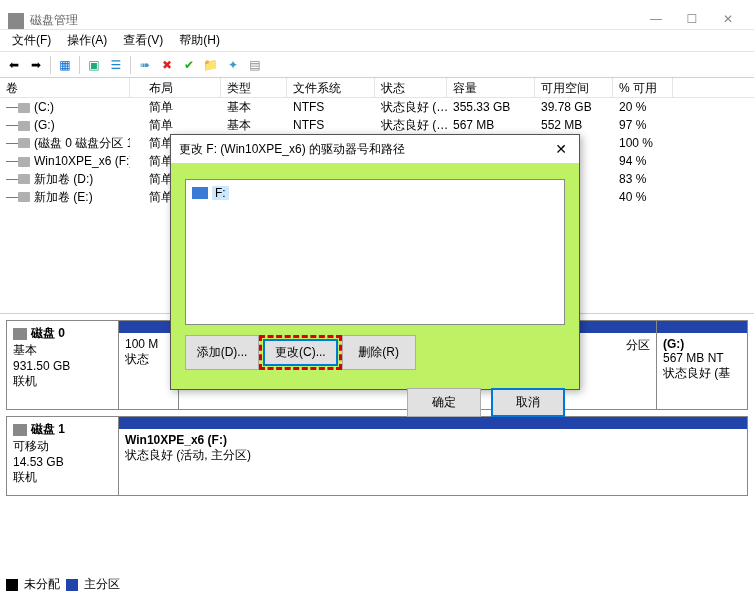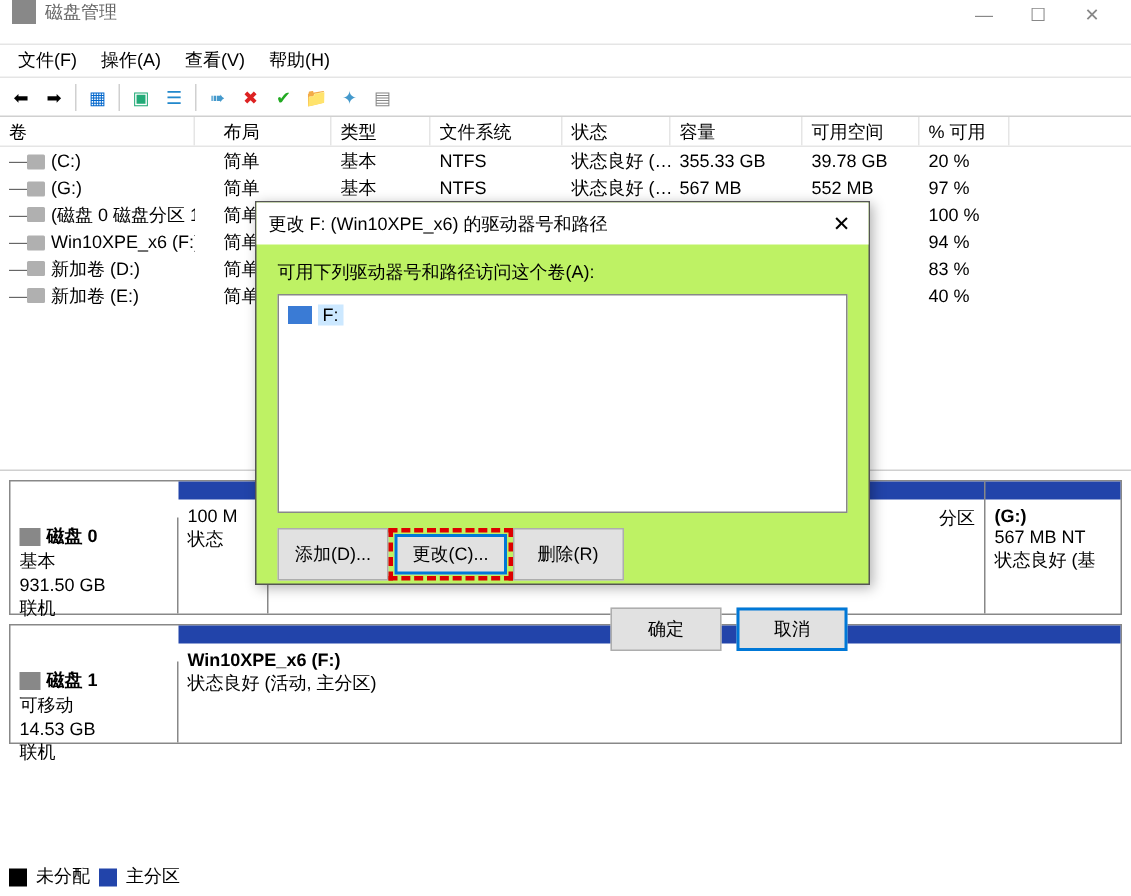--- a/index.html
+++ b/index.html
@@ -1,18 +1,18 @@
 <!DOCTYPE html>
 <html><head>
 <meta charset="utf-8">
 <style>
 * { margin: 0; padding: 0; box-sizing: border-box; font-family: "Microsoft YaHei", "Segoe UI", sans-serif; font-size: 12px; }
 body { background: #fff; width: 754px; height: 597px; overflow: hidden; position: relative; }
 
-.titlebar { height: 30px; display: flex; align-items: flex-start; padding: 0 8px; background: #fff; border-bottom: 1px solid #e5e5e5; }
+.titlebar { height: 30px; display: flex; align-items: flex-end; padding: 0 8px; background: #fff; border-bottom: 1px solid #e5e5e5; }
 .titlebar .app-icon { width: 16px; height: 16px; background: #888; margin-right: 6px; }
 .titlebar .title { flex: 1; color: #666; }
 .winbtn { width: 36px; height: 20px; display: flex; align-items: center; justify-content: center; color: #888; cursor: default; }
 
 .menubar { height: 22px; display: flex; align-items: center; padding: 0 4px; border-bottom: 1px solid #e5e5e5; }
 .menubar .mitem { padding: 2px 8px; cursor: default; }
 
 .toolbar { height: 26px; display: flex; align-items: center; padding: 0 4px; border-bottom: 1px solid #d0d0d0; gap: 2px; }
 .toolbar .sep { width: 1px; height: 18px; background: #d0d0d0; margin: 0 2px; }
 .tbtn { width: 20px; height: 20px; display: flex; align-items: center; justify-content: center; cursor: default; }
@@ -20,21 +20,21 @@
 .volumes { height: 236px; border-bottom: 1px solid #d0d0d0; overflow: hidden; }
 .vol-header { height: 20px; display: flex; background: #fff; border-bottom: 1px solid #e5e5e5; }
 .vol-header .hcell { padding: 2px 6px; border-right: 1px solid #e5e5e5; text-align: left; font-weight: normal; }
 .vol-row { height: 18px; display: flex; align-items: center; }
 .vol-row .vcell { padding: 1px 6px; white-space: nowrap; overflow: hidden; }
 .expander { display: inline-block; width: 10px; text-align: center; color: #666; margin-right: 2px; }
 .vicon { display: inline-block; width: 12px; height: 10px; background: #b0b0b0; margin-right: 4px; vertical-align: middle; border-radius: 1px; }
 
 .disk-area { padding: 0; background: #fff; }
 .disk-row { display: flex; border: 1px solid #888; margin: 6px 6px; }
-.disk-info { width: 112px; border-right: 1px solid #888; padding: 4px 6px; margin-top: 24px; }
+.disk-info { width: 112px; border-right: 1px solid #888; padding: 4px 6px; }
 .disk-info .dname { font-weight: bold; }
 .disk-info .dicon { display: inline-block; width: 14px; height: 12px; background: #888; margin-right: 4px; vertical-align: middle; }
 .disk-strip { flex: 1; display: flex; position: relative; }
 .strip-top { position: absolute; top: 0; left: 0; right: 0; height: 12px; background: #2244aa; }
 .part { border-right: 1px solid #888; padding: 16px 6px 4px 6px; position: relative; }
 .part:last-child { border-right: none; }
 .part .pname { font-weight: bold; white-space: nowrap; }
 
 .legend { position: absolute; bottom: 4px; left: 6px; display: flex; align-items: center; gap: 6px; }
 .legend .sw { width: 12px; height: 12px; }
@@ -223,21 +223,20 @@
   <span class="sw" style="background:#2244aa"></span>
   <span>主分区</span>
 </div>
 
 <div class="dialog">
   <div class="dlg-title">
     <span class="txt">更改 F: (Win10XPE_x6) 的驱动器号和路径</span>
     <span class="dlg-close">✕</span>
   </div>
   <div class="dlg-body">
-    <div>可用下列驱动器号和路径访问这个卷(A):</div>
     <div class="listbox">
       <div class="drv-item sel">
         <span class="drv-icon"></span>
         <span class="drv-label">F:</span>
       </div>
     </div>
     <div class="btn-row">
       <button>添加(D)...</button>
       <span class="highlight">
         <button>更改(C)...</button>

